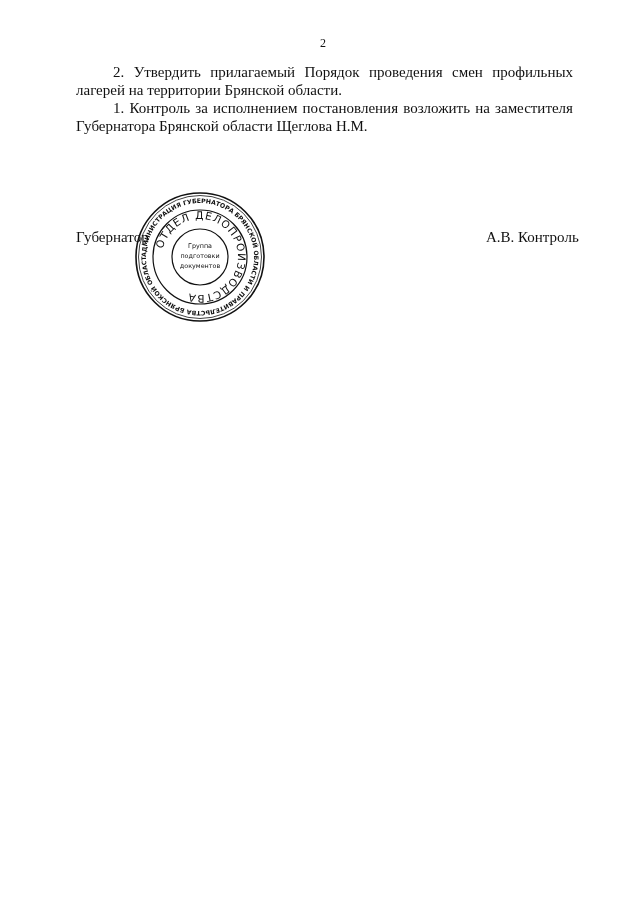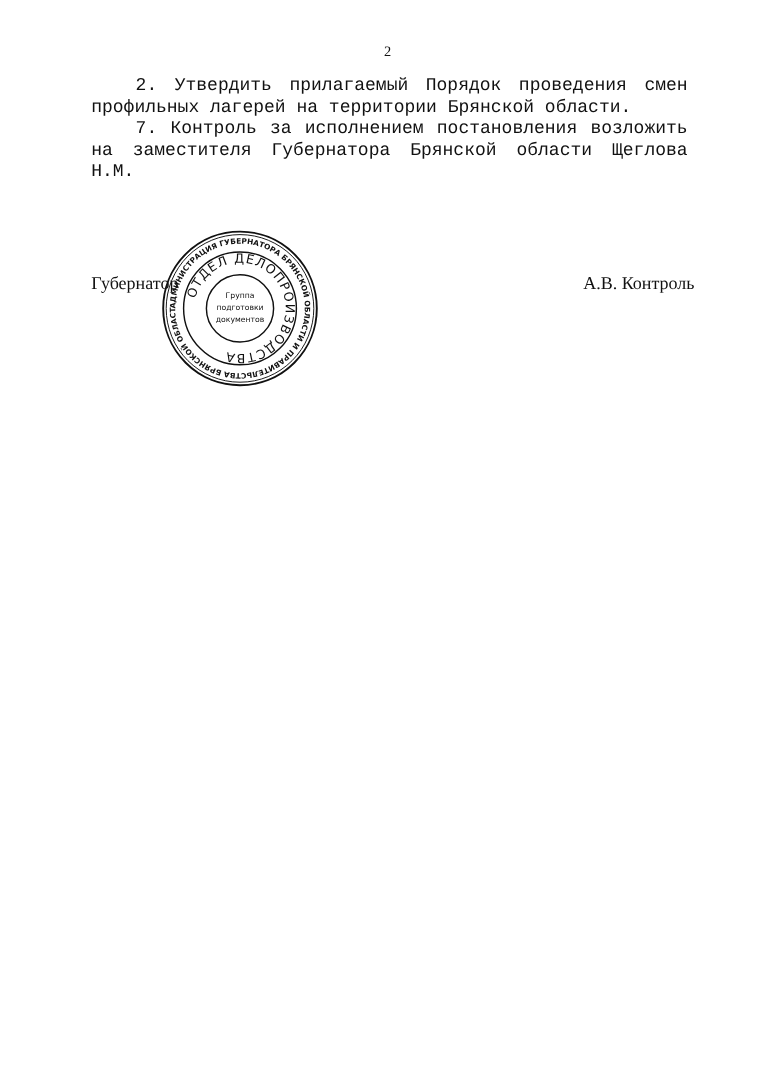--- a/index.html
+++ b/index.html
@@ -30,21 +30,20 @@
       left: 76px;
       width: 497px;
       font-size: 15px;
       line-height: 18px;
     }
     .para {
       margin: 0;
       text-indent: 37px;
       text-align: justify;
       text-align-last: left;
-      font-family: Liberation Mono, monospace;
     }
     .signature-role {
       position: absolute;
       top: 228px;
       left: 76px;
       font-size: 15px;
       line-height: 18px;
     }
     .signature-name {
       position: absolute;
@@ -63,21 +62,21 @@
     .stamp svg { width: 132px; height: 132px; display: block; }
     .stamp text { font-family: "DejaVu Sans", sans-serif; fill: #111; }
   </style>
 </head>
 <body>
 
 <div class="page-number">2</div>
 
 <div class="body-text">
   <p class="para">2. Утвердить прилагаемый Порядок проведения смен профильных лагерей на территории Брянской области.</p>
-  <p class="para">7. Контроль за исполнением постановления возложить на заместителя Губернатора Брянской области Щеглова Н.М.</p>
+  <p class="para">1. Контроль за исполнением постановления возложить на заместителя Губернатора Брянской области Щеглова Н.М.</p>
 </div>
 
 <div class="signature-role">Губернатор</div>
 
 <div class="stamp">
   <svg viewBox="0 0 132 132">
     <defs>
       <path id="outerPath" d="M66,66 m-54,0 a54,54 0 1,1 108,0 a54,54 0 1,1 -108,0"></path>
       <path id="innerPath" d="M66,66 m-38,0 a38,38 0 1,1 76,0 a38,38 0 1,1 -76,0"></path>
     </defs>

